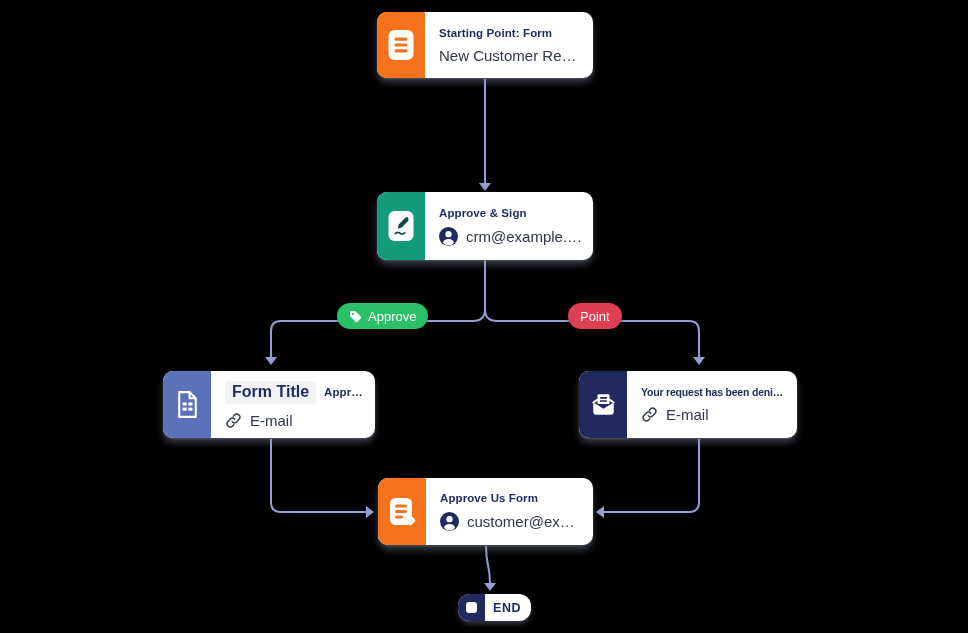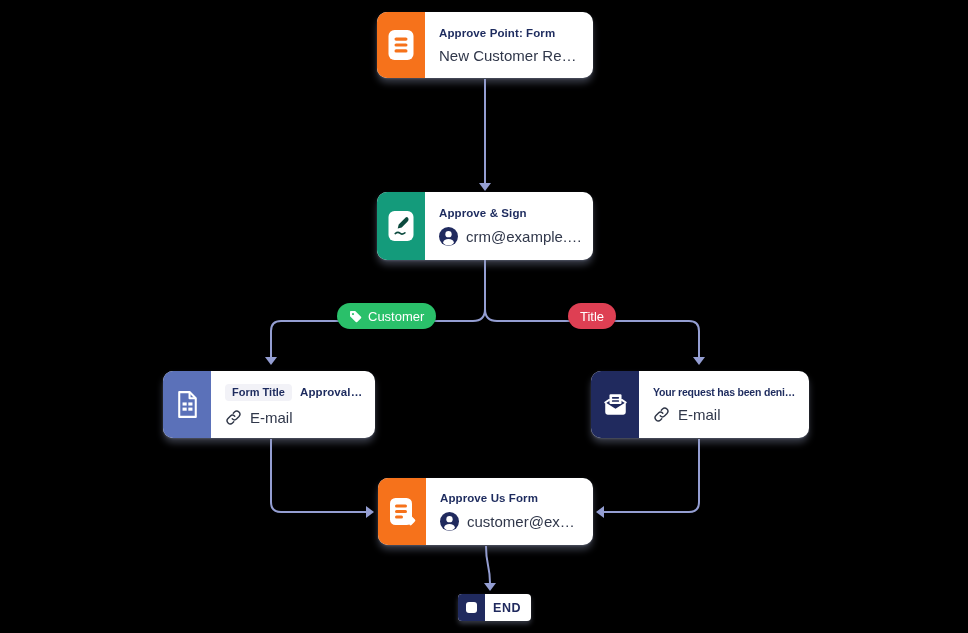--- a/index.html
+++ b/index.html
@@ -26,47 +26,47 @@
     justify-content:center; gap:8px; padding:8px 10px 8px 14px;
   }
   .ntitle {
     font-size:11.5px; font-weight:700; color:#1D2B5E; letter-spacing:.1px;
     white-space:nowrap; overflow:hidden; text-overflow:ellipsis;
   }
   .ntitle.tight { font-size:10.5px; letter-spacing:-0.2px; }
   .titlerow { display:flex; align-items:center; gap:8px; min-width:0; }
   .chip {
     background:#F2F2F7; border-radius:4px; padding:2.5px 7px;
-    font-size:11px; font-weight:700; color:#1D2B5E; white-space:nowrap;
+    font-size:16px; font-weight:700; color:#1D2B5E; white-space:nowrap;
   }
   .nrow { display:flex; align-items:center; gap:8px; min-width:0; }
   .nrow .txt {
     font-size:14px; color:#30374A; white-space:nowrap;
     overflow:hidden; text-overflow:ellipsis;
   }
   .iconwrap { display:flex; flex:0 0 auto; }
 
   .pill {
     position:absolute; height:26px; border-radius:13px; padding:0 12px;
     display:flex; align-items:center; justify-content:center; gap:6px;
     color:#fff; font-size:13px; font-weight:400; cursor:pointer;
     box-shadow:0 2px 3px rgba(0,0,0,.35);
   }
   .pill-approve { left:337px; top:303px; }
   .pill-deny   { left:568px; top:303px; }
 
   .node-start   { left:377px; top:12px;  width:216px; height:66px; }
   .node-approve { left:377px; top:192px; width:216px; height:68px; }
   .node-appmail { left:163px; top:371px; width:212px; height:67px; }
-  .node-denmail { left:591px; top:371px; width:218px; height:67px; }
+  .node-denmail { left:579px; top:371px; width:218px; height:67px; }
   .node-contact { left:378px; top:478px; width:215px; height:67px; }
 
   .end-node {
     position:absolute; left:458px; top:594px; height:27px;
-    display:flex; align-items:stretch; background:#fff; border-radius:4px;
+    display:flex; align-items:stretch; background:#fff; border-radius:12px;
     overflow:hidden; box-shadow:0 3px 5px rgba(140,148,175,.38); cursor:pointer;
   }
   .end-iconbox {
     width:27px; background:var(--accent);
     display:flex; align-items:center; justify-content:center;
   }
   .end-label {
     display:flex; align-items:center; padding:0 10px 0 8px;
     font-size:12.5px; font-weight:700; color:#202A5E; letter-spacing:.6px;
   }
@@ -101,21 +101,21 @@
       <span class="iconwrap">
         <svg width="30" height="34" viewBox="0 0 30 34">
           <rect x="2.5" y="2" width="25" height="30" rx="6" fill="#fff"></rect>
           <rect x="8.5" y="9.5" width="13" height="3.2" rx="1.6" fill="var(--accent)"></rect>
           <rect x="8.5" y="15.4" width="13" height="3.2" rx="1.6" fill="var(--accent)"></rect>
           <rect x="8.5" y="21.3" width="13" height="3.2" rx="1.6" fill="var(--accent)"></rect>
         </svg>
       </span>
     </div>
     <div class="nbody">
-      <div class="ntitle">Approve Point: Form</div>
+      <div class="ntitle">Starting Point: Form</div>
       <div class="nrow">
         <span class="txt" style="font-size:15px">New Customer Registratio...</span>
       </div>
     </div>
   </div>
 
   <div class="node node-approve" style="--accent: #149B7B;">
     <div class="stripe">
       <span class="iconwrap">
         <svg width="30" height="34" viewBox="0 0 30 34">
@@ -139,25 +139,25 @@
       </div>
     </div>
   </div>
 
   <div class="pill pill-approve" style="background-color: rgb(42, 192, 106);">
     <span class="iconwrap">
       <svg width="13" height="13" viewBox="0 0 13 13">
         <path fill-rule="evenodd" fill="#fff" d="M1 6.2 V1.8 Q1 1 1.8 1 H6.2 L12 6.8 a1 1 0 0 1 0 1.4 L8.2 12 a1 1 0 0 1 -1.4 0 Z M4 2.9 a1.1 1.1 0 1 0 0.001 0 Z"></path>
       </svg>
     </span>
-    <span>Customer</span>
+    <span>Approve</span>
   </div>
 
   <div class="pill pill-deny" style="background-color: rgb(222, 63, 83);">
-    <span>Title</span>
+    <span>Point</span>
   </div>
 
   <div class="node node-appmail" style="--accent: #5B71B9;">
     <div class="stripe">
       <span class="iconwrap">
         <svg width="27" height="31" viewBox="0 0 26 30">
           <path d="M5 3 h10 l6 6 v18 h-16 z" fill="none" stroke="#fff" stroke-width="2" stroke-linejoin="round"></path>
           <path d="M15 3 v6 h6" fill="none" stroke="#fff" stroke-width="2" stroke-linejoin="round"></path>
           <rect x="8.2" y="13" width="4" height="3" fill="#fff"></rect>
           <rect x="13.8" y="13" width="4" height="3" fill="#fff"></rect>

